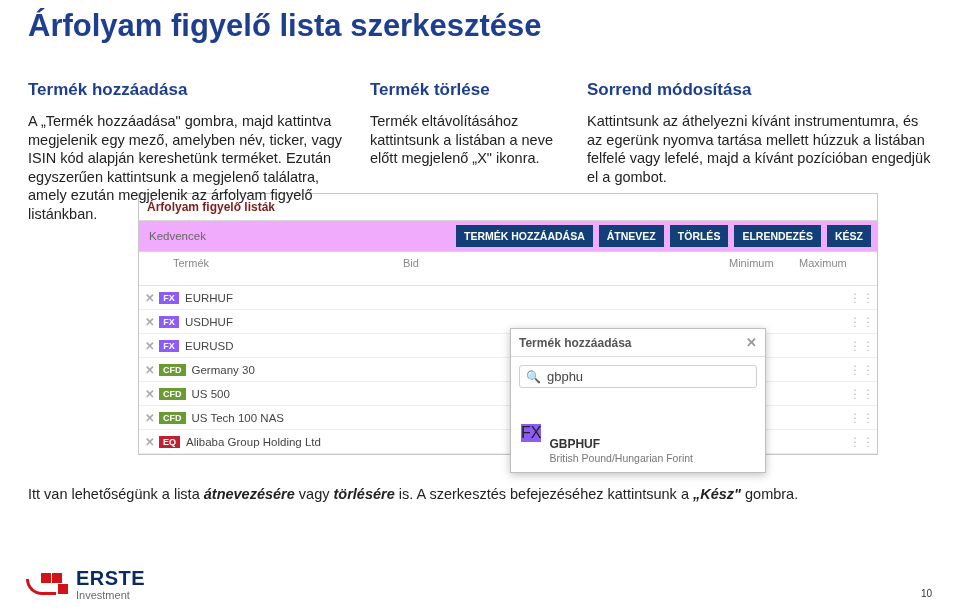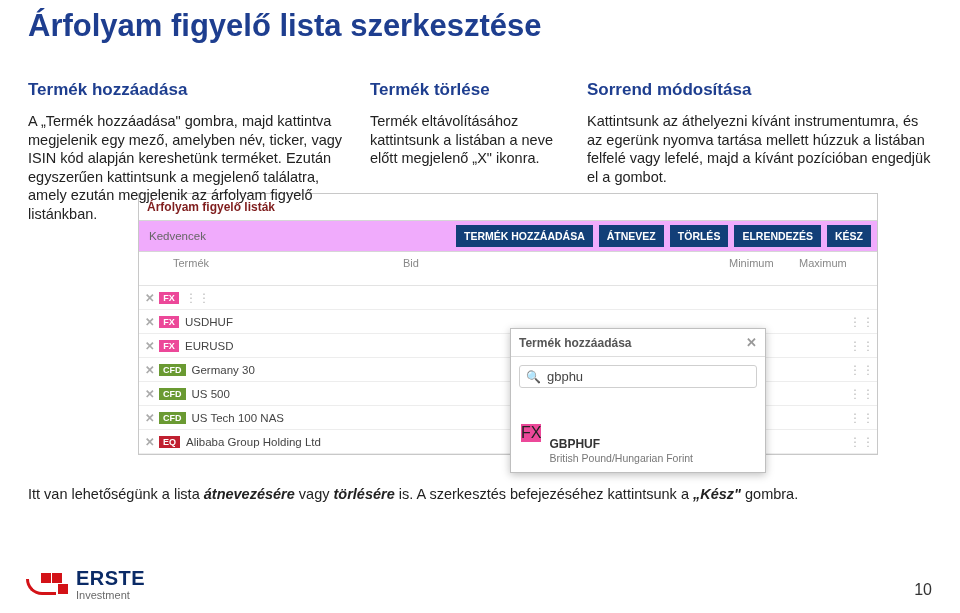--- a/index.html
+++ b/index.html
@@ -21,21 +21,21 @@
   .shot-bar .btn { background:#123f78; color:#fff; font-weight:bold; font-size:10.5px; padding:5px 8px; margin:4px 3px; }
   .shot-bar .btn:last-child { margin-right:6px; }
   .shot-head { display:flex; padding:5px 8px 16px 4px; color:#888; border-bottom:1px solid #e3e3e3; font-size:11px; }
   .c-prod { width:260px; padding-left:30px; }
   .c-bid  { flex:1; }
   .c-min  { width:70px; }
   .c-max  { width:70px; }
   .row { display:flex; align-items:center; padding:3px 8px 3px 6px; border-bottom:1px solid #ededed; height:24px; overflow: hidden; }
   .row .x { width:14px; color:#aaa; font-weight:bold; }
   .row .tag { display:inline-block; color:#fff; font-size:9px; font-weight:bold; padding:1px 4px; margin-right:6px; min-width:20px; text-align:center; }
-  .t-fx  { background:#ec4899; }
+  .t-fx  { background:#8b5cf6; }
   .t-cfd { background:#6a9a32; }
   .t-eq  { background:#c02030; }
   .row .name { flex:1; color:#444; }
   .row .grip { color:#bbb; font-size:12px; letter-spacing:1px; width:20px; text-align:right; }
 
   .popup { position:absolute; left:510px; top:328px; width:256px; background:#fff; border:1px solid #bfbfbf; box-shadow:0 2px 8px rgba(0,0,0,.25); }
   .popup-hd { display:flex; align-items:center; padding:6px 8px; border-bottom:1px solid #ddd; font-size:12px; color:#555; font-weight:bold; }
   .popup-hd span:first-child { flex:1; }
   .popup-hd .close { color:#999; cursor:pointer; font-size:13px; }
   .popup-search { display:flex; align-items:center; margin:8px; border:1px solid #cfcfcf; border-radius:3px; padding:3px 6px; }
@@ -53,21 +53,21 @@
   .footer { position:absolute; left:28px; bottom:12px; display:flex; align-items:center; gap:8px; }
   .logo-mark { position:relative; width:40px; height:24px; }
   .sq { position:absolute; width:10px; height:10px; background:#d31217; }
   .sq.a { right:6px; top:0; }
   .sq.b { right:17px; top:0; }
   .sq.c { right:0; top:11px; }
   .curve { position:absolute; left:-2px; top:6px; width:30px; height:16px; border:3px solid #d31217; border-top:none; border-right:none; border-bottom-left-radius:18px; }
   .logo-txt { display:flex; flex-direction:column; line-height:1; }
   .logo-txt .a { color:#0a2a66; font-weight:bold; font-size:20px; letter-spacing:.5px; }
   .logo-txt .b { color:#6a6a6a; font-size:11px; margin-top:2px; }
-  .pagenum { position:absolute; right:28px; bottom:14px; font-size:16px; color:#333; }
+  .pagenum { position:absolute; right:28px; bottom:14px; font-size:10px; color:#333; }
 </style>
 </head>
 <body>
 
 <h1>Árfolyam figyelő lista szerkesztése</h1>
 
 <div class="cols">
   <div class="col col-a">
     <h2>Termék hozzáadása</h2>
     <p>A „Termék hozzáadása" gombra, majd kattintva megjelenik egy mező, amelyben név, ticker, vagy ISIN kód alapján kereshetünk terméket. Ezután egyszerűen kattintsunk a megjelenő találatra, amely ezután megjelenik az árfolyam figyelő listánkban.</p>
@@ -96,20 +96,21 @@
   <div class="shot-head">
     <div class="c-prod">Termék</div>
     <div class="c-bid">Bid</div>
     <div class="c-min">Minimum</div>
     <div class="c-max">Maximum</div>
   </div>
   <div id="rows">
       <div class="row">
         <span class="x">✕</span>
         <span class="tag t-fx">FX</span>
+        <span class="name">EURHUF</span>
         <span class="grip">⋮⋮</span>
       </div>
       <div class="row">
         <span class="x">✕</span>
         <span class="tag t-fx">FX</span>
         <span class="name">USDHUF</span>
         <span class="grip">⋮⋮</span>
       </div>
       <div class="row">
         <span class="x">✕</span>

